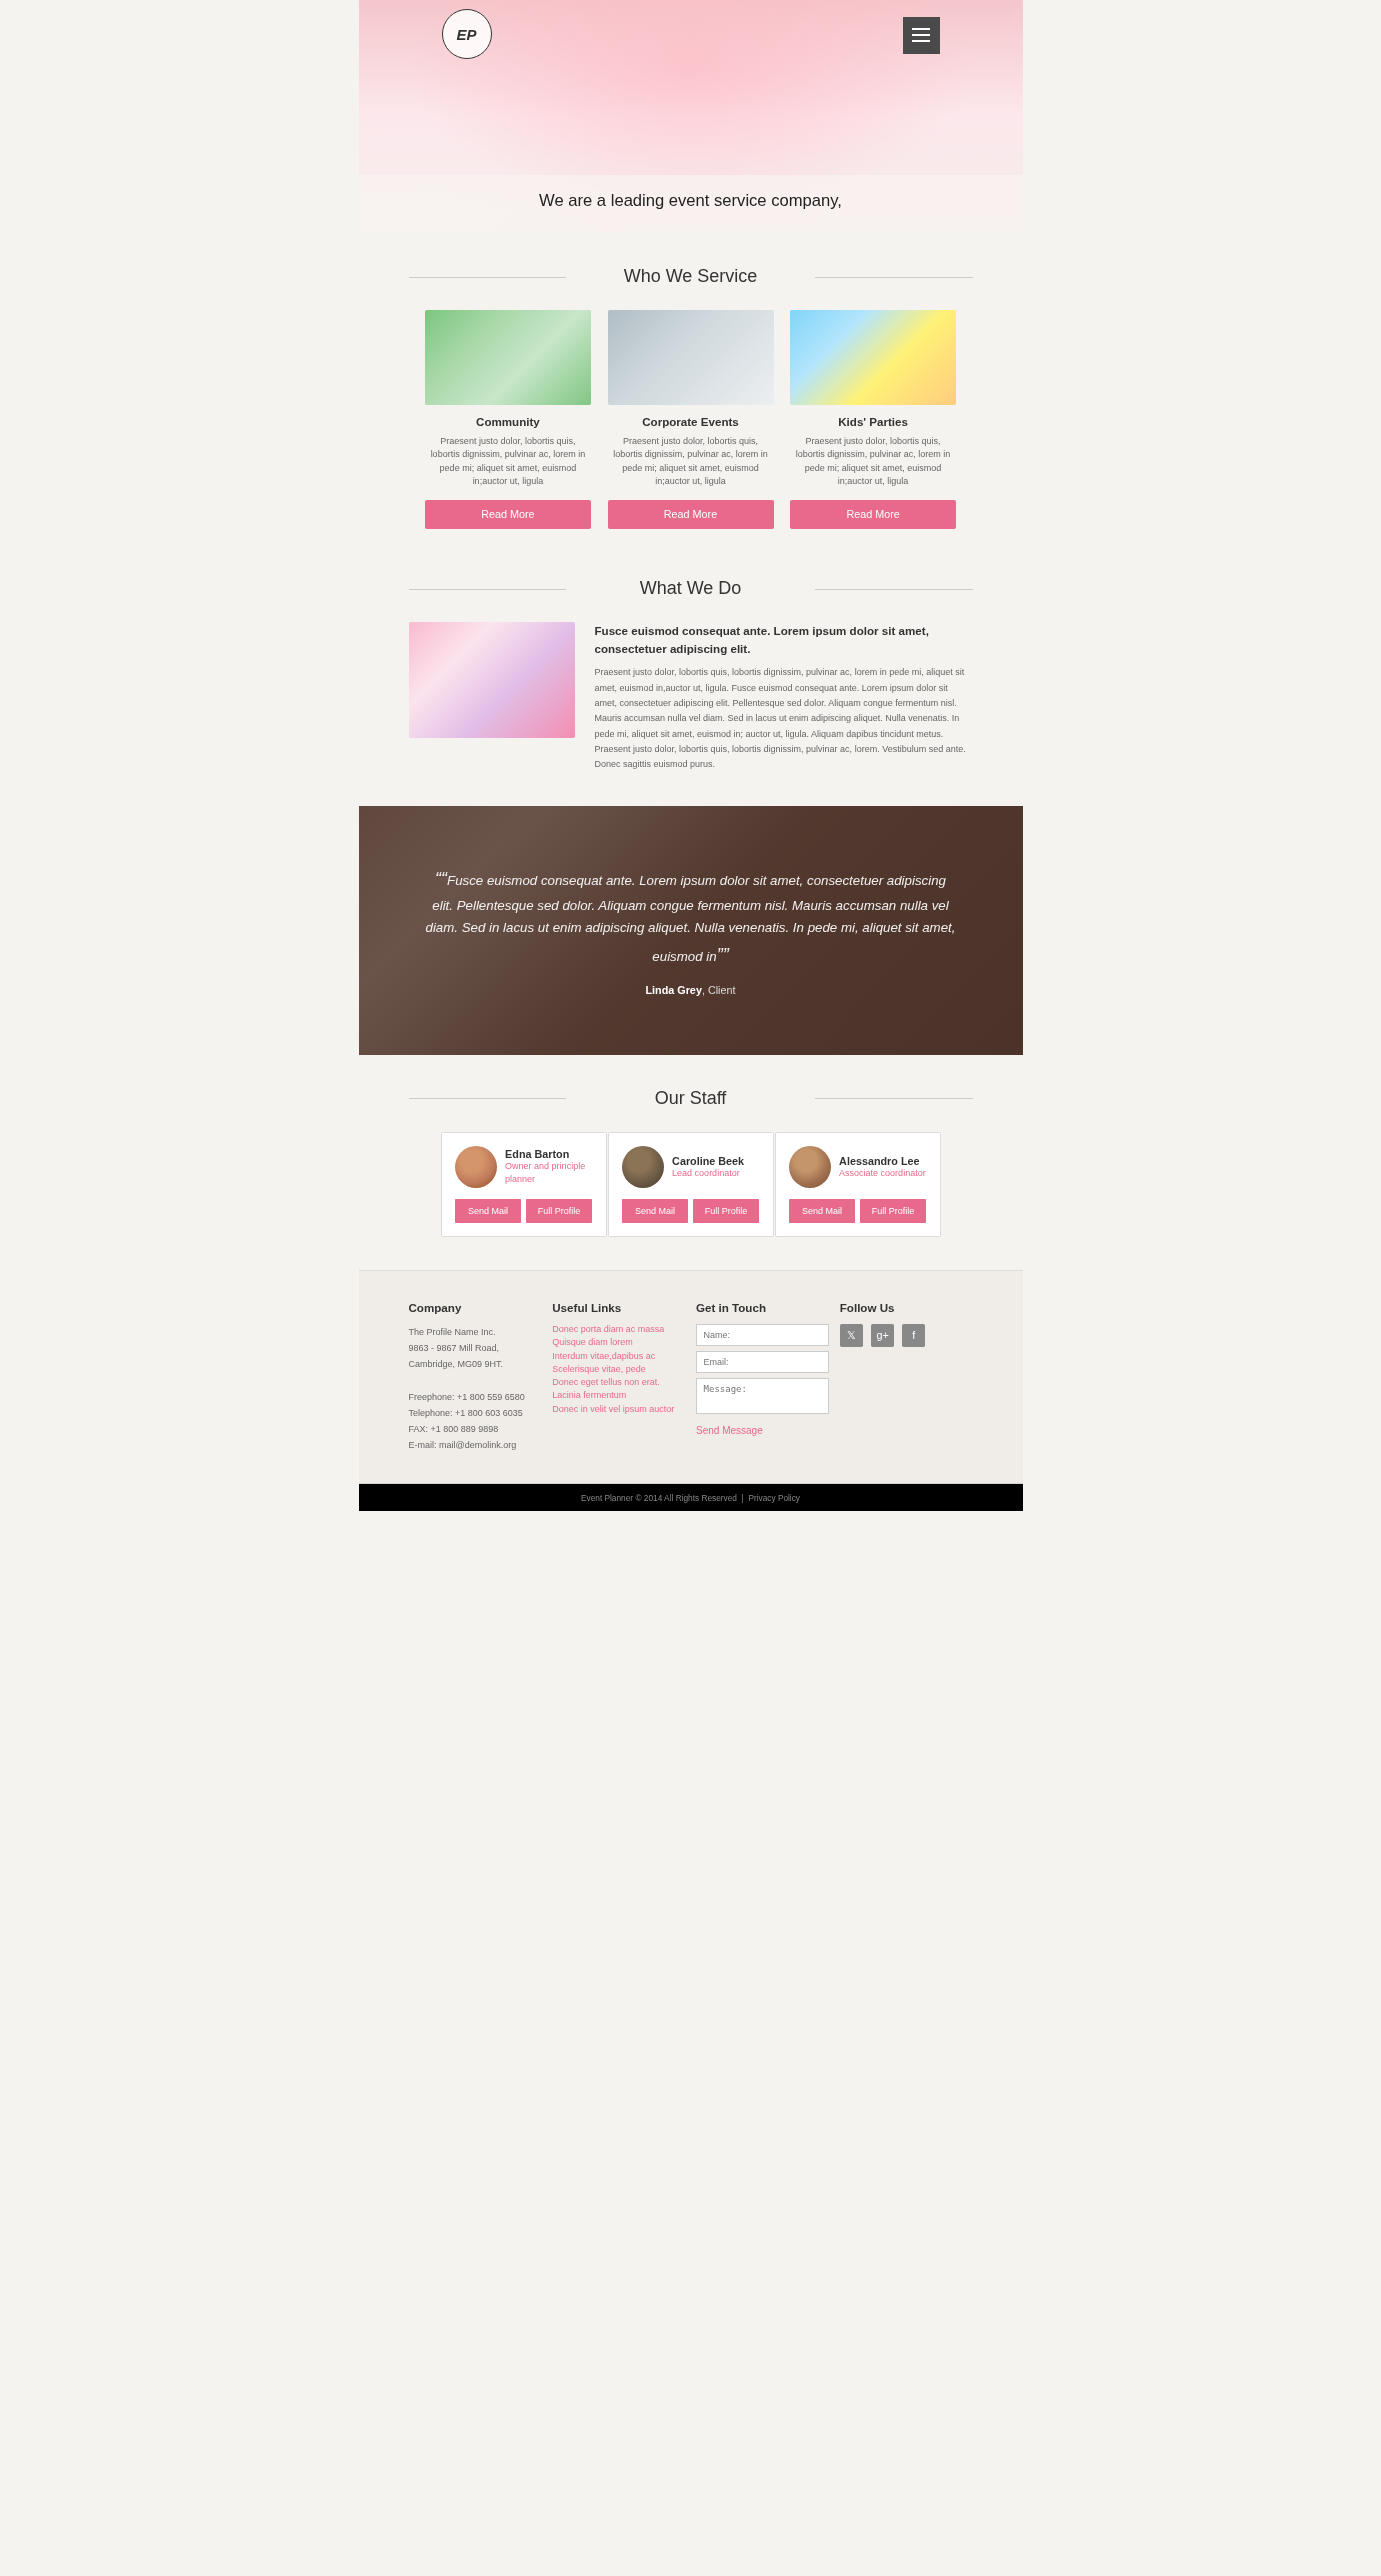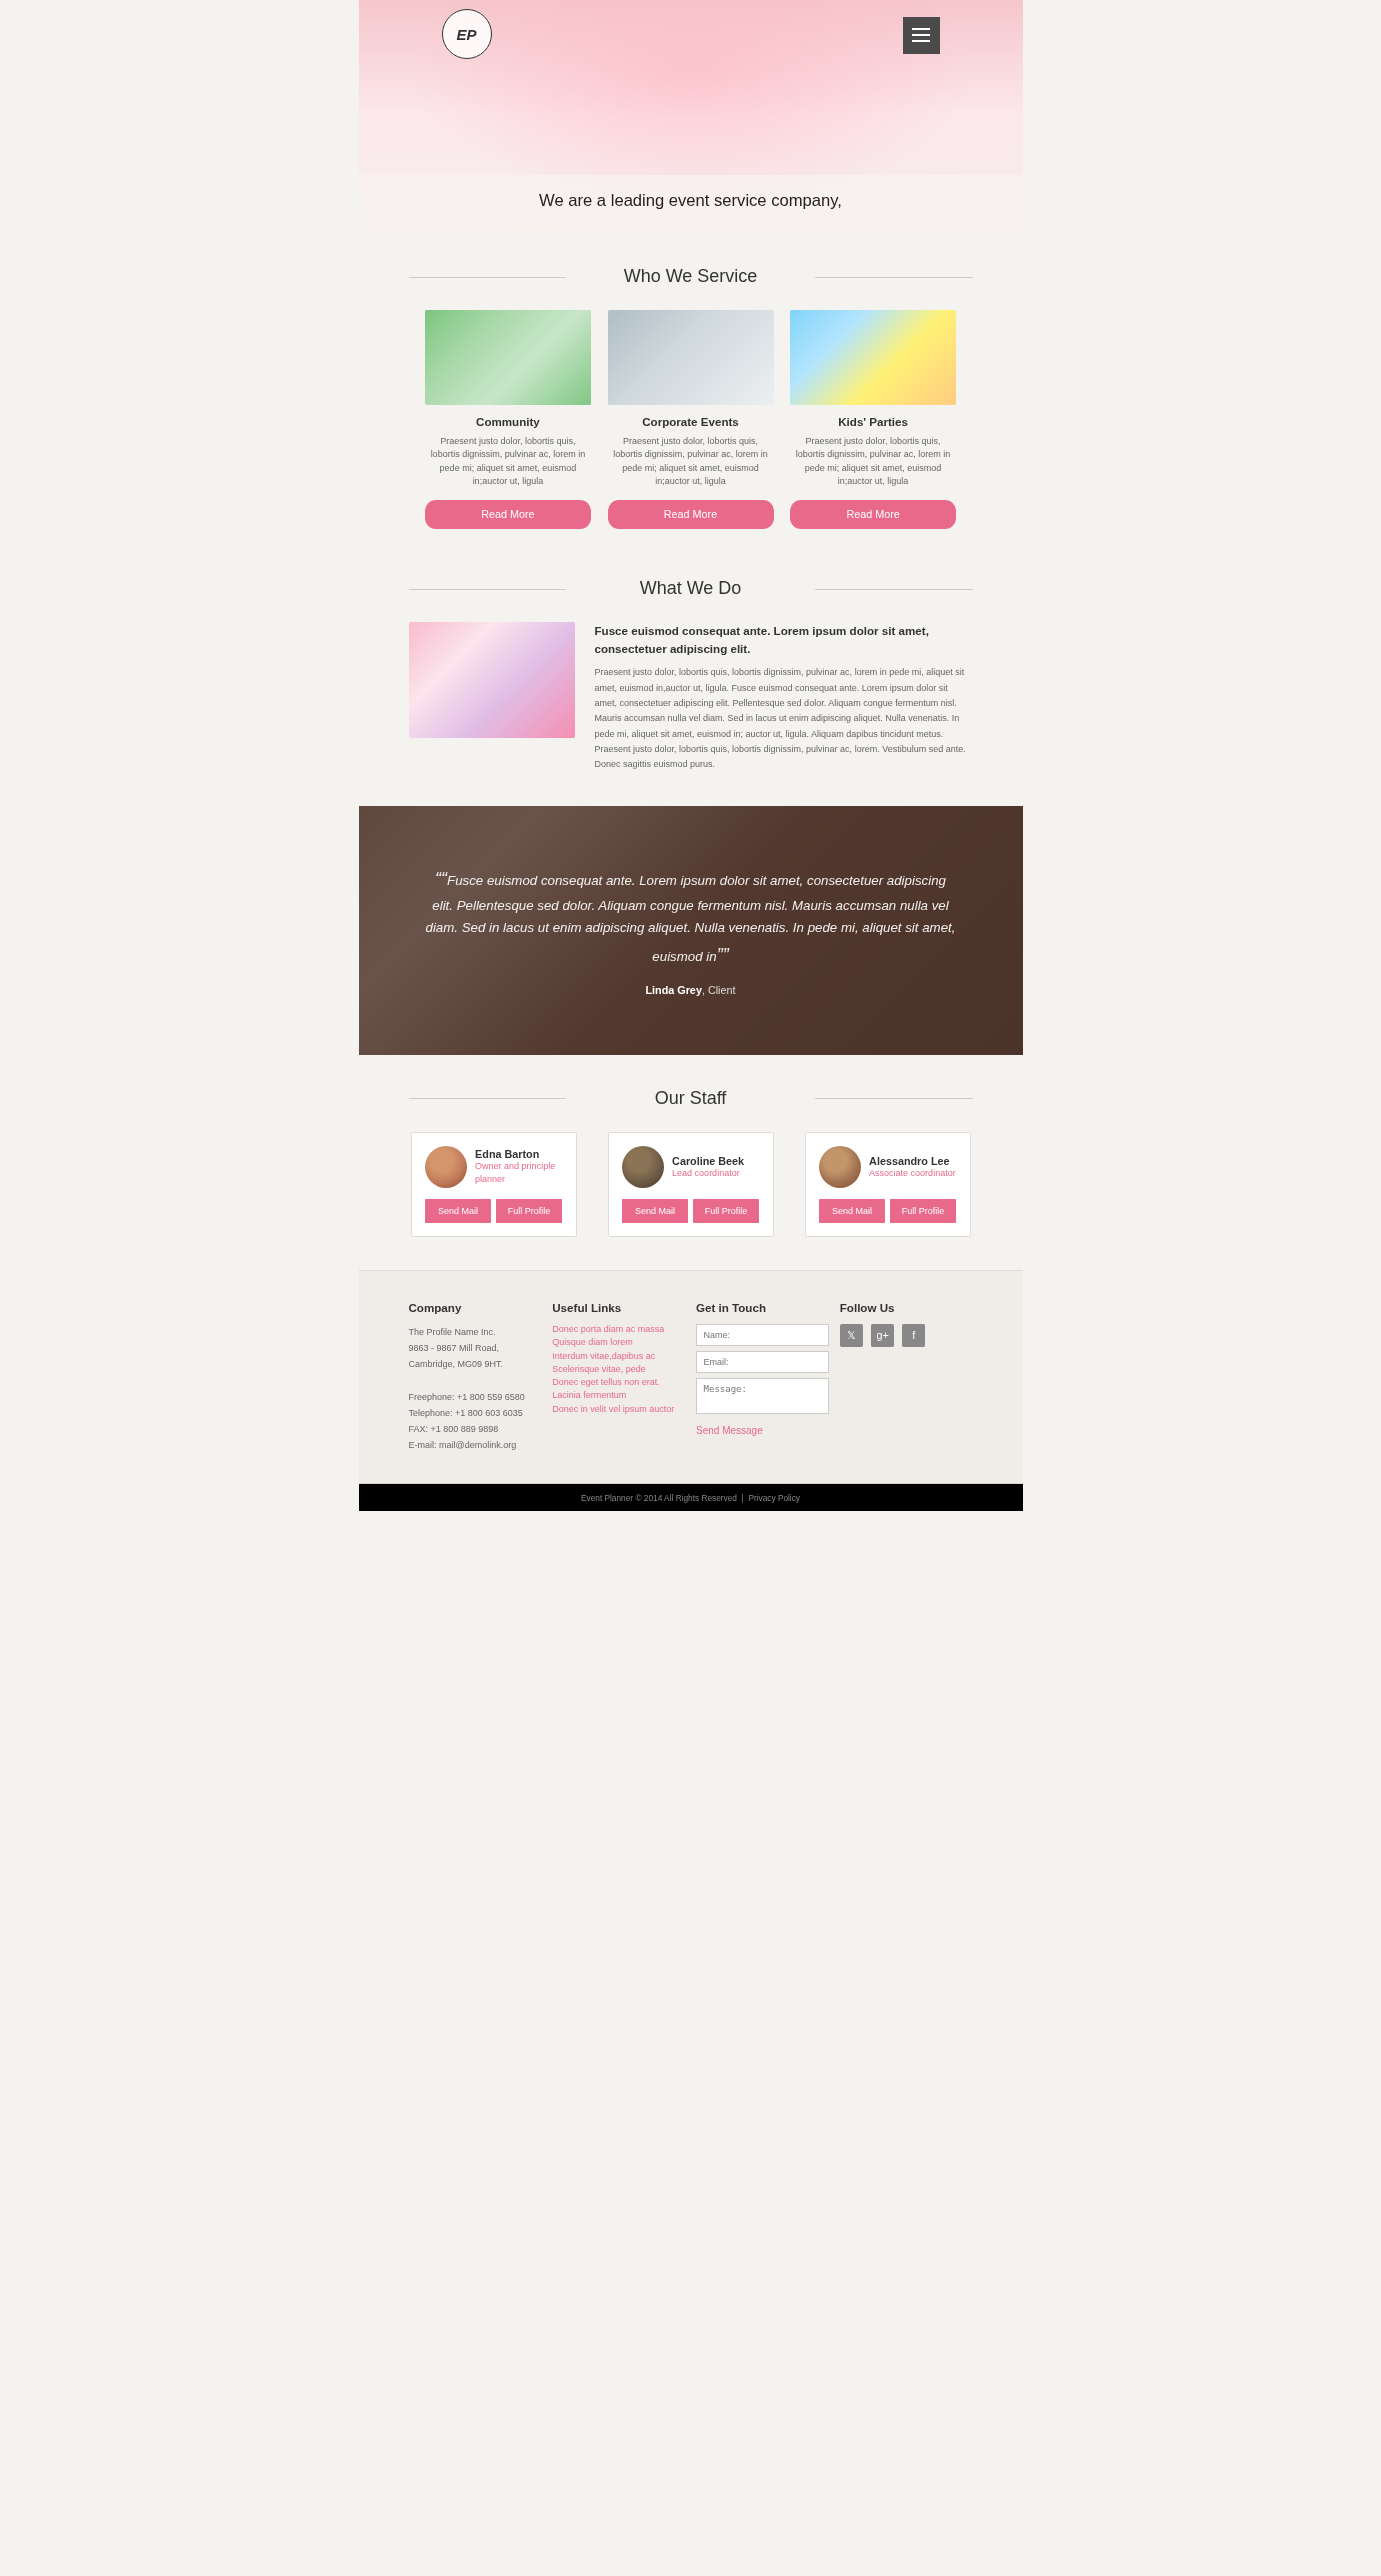--- a/index.html
+++ b/index.html
@@ -148,21 +148,21 @@
       margin-bottom: 11.6px;
     }
     .btn-read-more {
       display: inline-block;
       background: #e8698a;
       color: white;
       border: none;
       padding: 8.3px 25px;
       font-size: 10.8px;
       cursor: pointer;
-      border-radius: 11px;
+      border-radius: 2px;
       width: 100%;
     }
 
     
     .what-section {
       display: flex;
       gap: 20px;
       align-items: flex-start;
     }
     .what-img {
@@ -211,21 +211,21 @@
     .testimonial-inner blockquote::after { content: '\201D\201D'; font-size: 18px; }
     .testimonial-author {
       font-size: 10.8px;
       color: rgba(255,255,255,0.8);
     }
     .testimonial-author strong { color: white; }
 
     
     .staff-grid {
       display: flex;
-      gap: 31px;
+      gap: 1px;
       justify-content: center;
     }
     .staff-card {
       flex: 1;
       background: white;
       border: 0.8px solid #e0dbd8;
       border-radius: 1.7px;
       padding: 13.3px;
       text-align: center;
       max-width: 166px;

